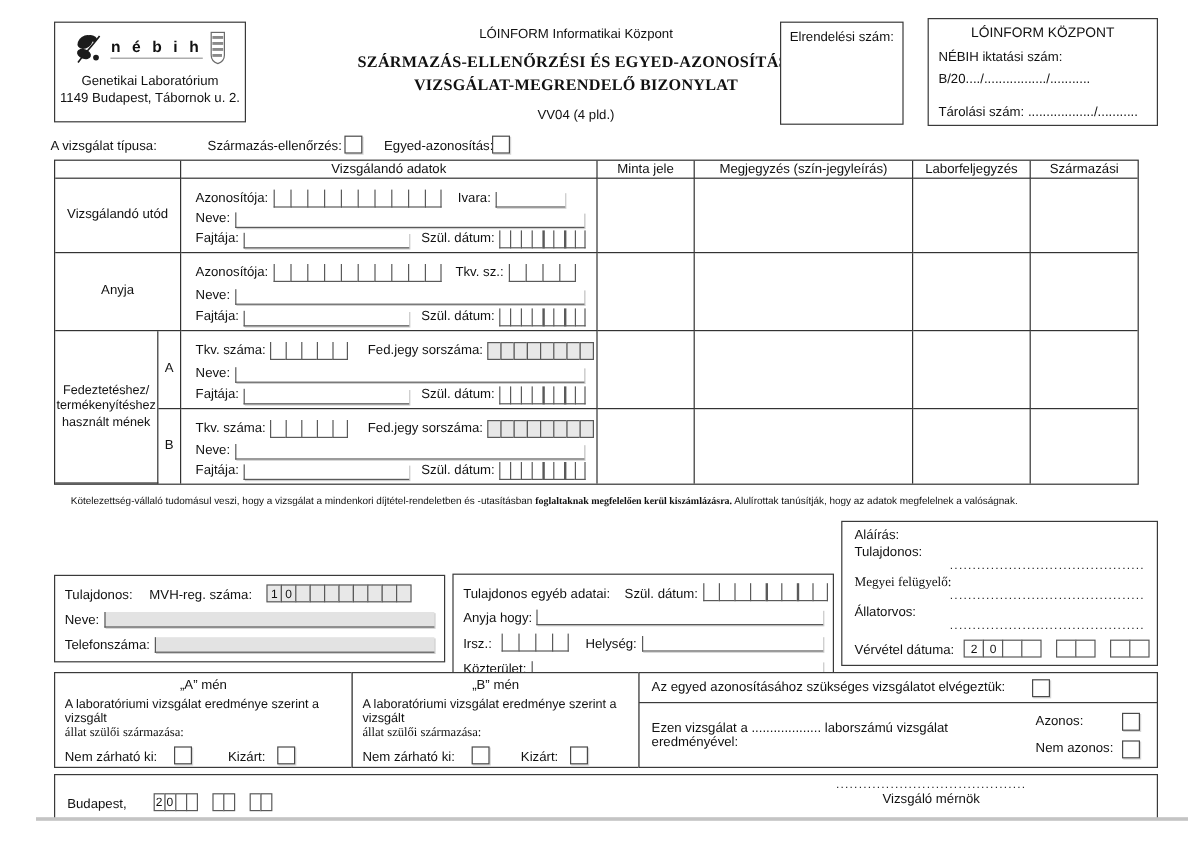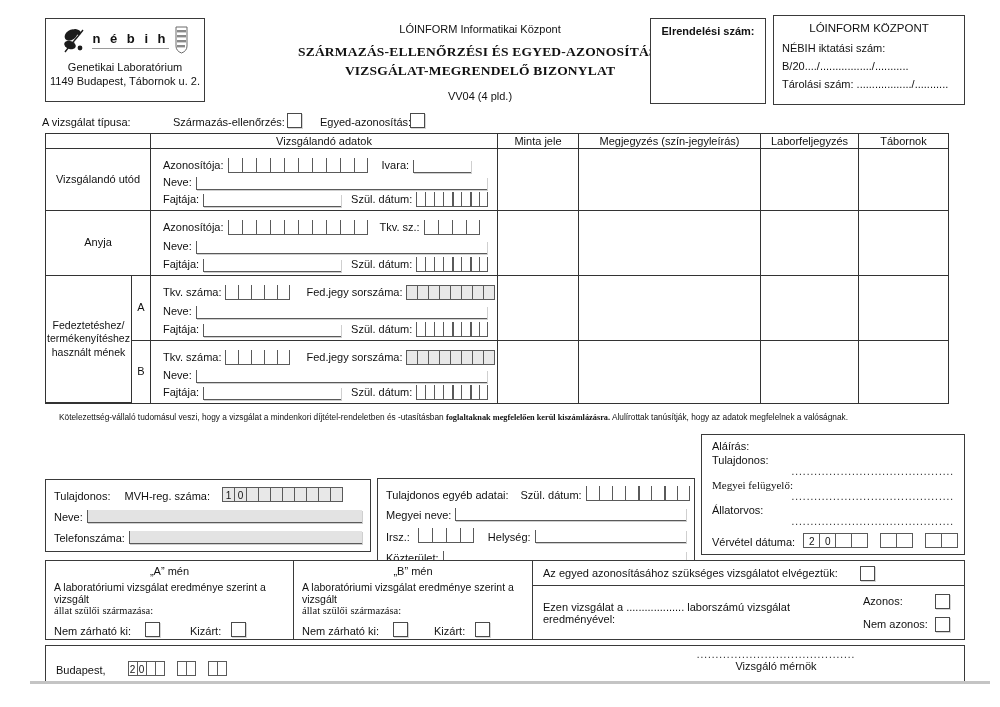--- a/index.html
+++ b/index.html
@@ -80,45 +80,45 @@
     <div class="ctr" style="margin-top:2px;">1149 Budapest, Tábornok u. 2.</div>
   </div>
 
   <div class="abs ctr" style="left:250px;top:23px;width:460px;">
     <div>LÓINFORM Informatikai Központ</div>
     <div class="serif b" style="font-size:13.5px;margin-top:9px;letter-spacing:0.2px;">SZÁRMAZÁS-ELLENŐRZÉSI ÉS EGYED-AZONOSÍTÁSI</div>
     <div class="serif b" style="font-size:13.5px;margin-top:3px;letter-spacing:0.2px;">VIZSGÁLAT-MEGRENDELŐ BIZONYLAT</div>
     <div style="margin-top:11px;">VV04 (4 pld.)</div>
   </div>
 
-  <div class="abs box" style="left:650px;top:18px;width:116px;height:86px;font-weight:bold;">
+  <div class="abs box" style="left:650px;top:18px;width:103px;height:86px;">
     <div class="ctr" style="margin-top:6px;">Elrendelési szám:</div>
   </div>
 
   <div class="abs box" style="left:773px;top:15px;width:192px;height:90px;padding:6px 8px;">
     <div class="ctr" style="font-size:11.5px;">LÓINFORM KÖZPONT</div>
     <div style="margin-top:8px;">NÉBIH iktatási szám:</div>
     <div style="margin-top:6px;">B/20..../................./...........</div>
-    <div style="margin-top:6px;">Tárolási szám: ................../...........</div>
+    <div style="margin-top:16px;">Tárolási szám: ................../...........</div>
   </div>
 
   <div class="abs" style="left:42px;top:116px;">A vizsgálat típusa:</div>
   <div class="abs" style="left:173px;top:116px;">Származás-ellenőrzés:</div>
   <span class="abs cb" style="left:287px;top:113px;"></span>
   <div class="abs" style="left:320px;top:116px;">Egyed-azonosítás:</div>
   <span class="abs cb" style="left:410px;top:113px;"></span>
 
   <div class="maintable">
 
     <div class="tc" style="grid-column:1/3;"></div>
     <div class="tc hd">Vizsgálandó adatok</div>
     <div class="tc hd">Minta jele</div>
     <div class="tc hd">Megjegyzés (szín-jegyleírás)</div>
     <div class="tc hd">Laborfeljegyzés</div>
-    <div class="tc hd noR">Tábornok</div>
+    <div class="tc hd noR">Származási</div>
 
     <div class="tc lab" style="grid-column:1/3;">Vizsgálandó utód</div>
     <div class="tc fields">
       <div class="fl">
         <span class="lbl">Azonosítója:</span>
         <span class="comb">
             <span class="c"></span>
             <span class="c"></span>
             <span class="c"></span>
             <span class="c"></span>
@@ -345,21 +345,21 @@
           <span class="c"></span>
           <span class="c"></span>
           <span class="c"></span>
           <span class="c thk"></span>
           <span class="c"></span>
           <span class="c thk"></span>
           <span class="c"></span>
         </span>
     </div>
     <div class="fl" style="height:17px;margin-top:3px;">
-      <span>Megyei neve:</span>
+      <span>Anyja hogy:</span>
       <span class="lf grow"></span>
     </div>
     <div class="fl" style="height:17px;margin-top:5px;">
       <span>Irsz.:</span>
       <span class="comb" style="--cw:14px;margin-left:4px;">
           <span class="c"></span>
           <span class="c"></span>
           <span class="c"></span>
           <span class="c"></span>
         </span>

